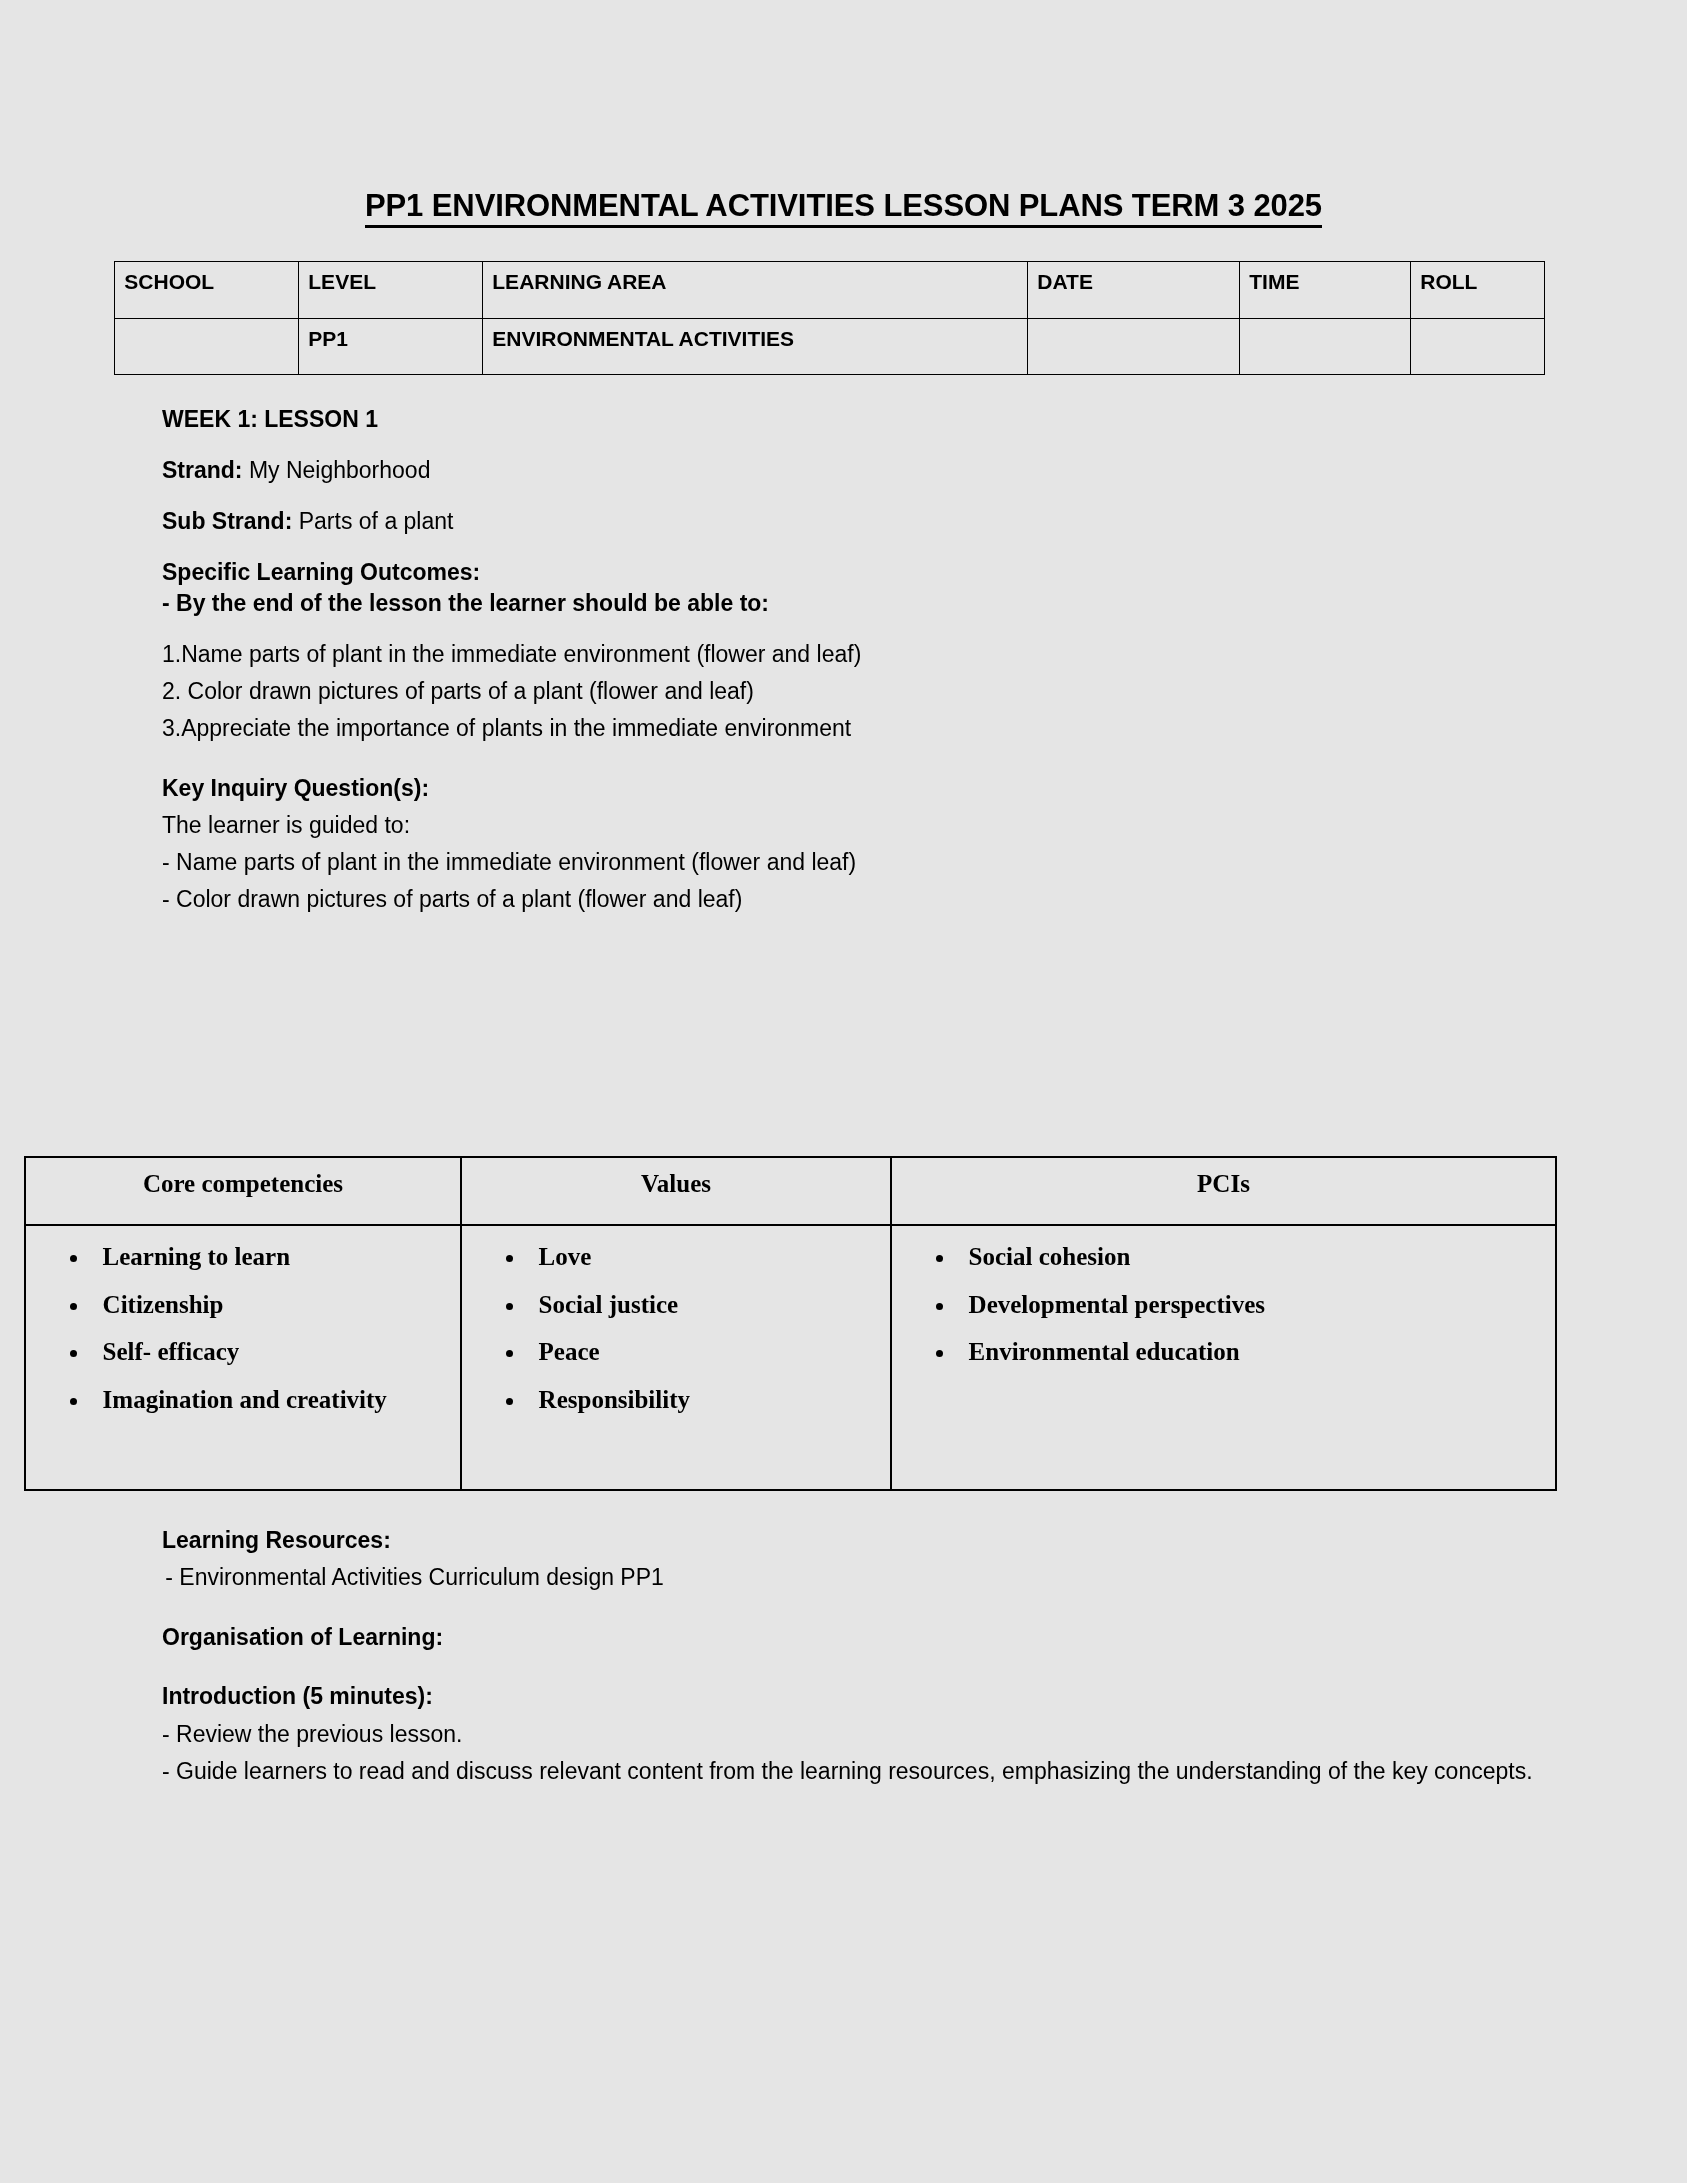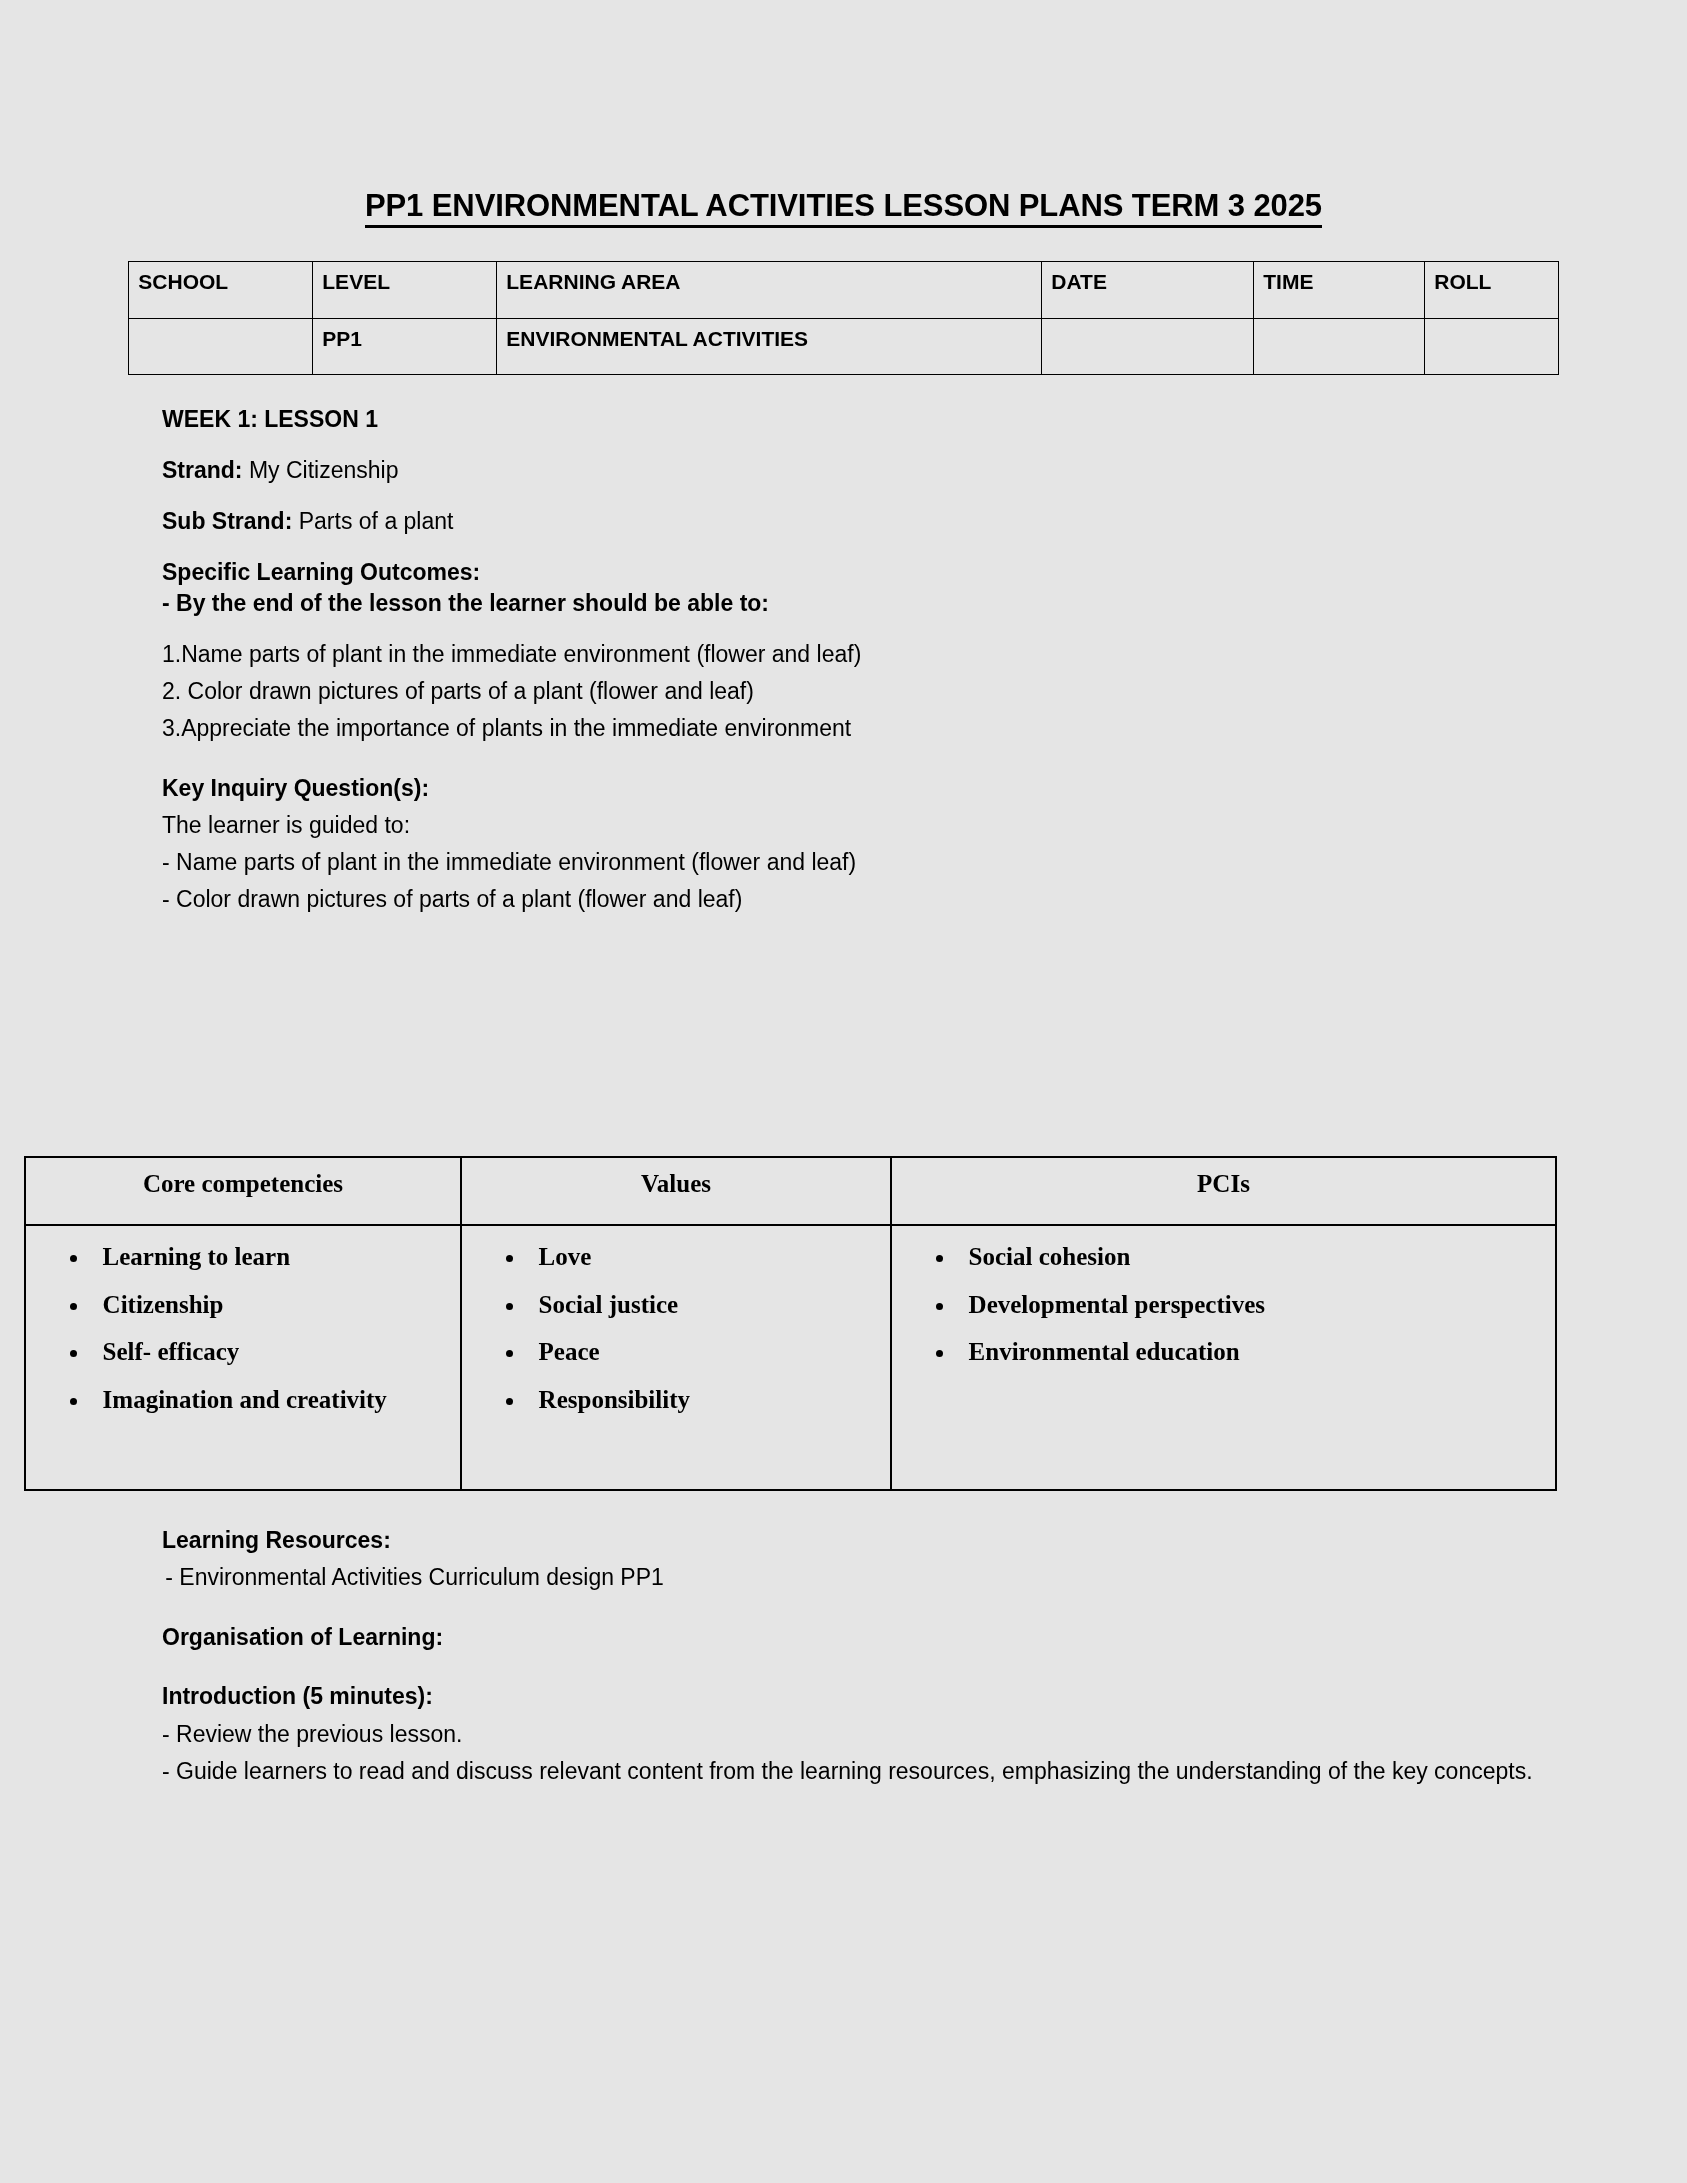--- a/index.html
+++ b/index.html
@@ -38,21 +38,21 @@
     line-height: 1.1;
   }
   .doc-title span {
     border-bottom: 3.3px solid #000;
     padding-bottom: 2px;
   }
 
   
   .header-table {
     position: absolute;
-    left: 128px;
+    left: 114px;
     top: 261px;
     width: 1429px;
     border-collapse: collapse;
     table-layout: fixed;
   }
   .header-table td {
     border: 1.3px solid #000;
     font-family: "Liberation Sans", sans-serif;
     font-size: 21px;
     font-weight: bold;
@@ -171,21 +171,21 @@
         <td class="col-time r2"></td>
         <td class="col-roll r2"></td>
       </tr>
     </tbody>
   </table>
 
   <div class="body-block">
 
     <p class="para b">WEEK 1: LESSON 1</p>
 
-    <p class="para"><span class="b">Strand:</span><span> My Citizenship</span></p>
+    <p class="para"><span class="b">Strand:</span><span> My Neighborhood</span></p>
 
     <p class="para"><span class="b">Sub Strand:</span><span> Parts of a plant</span></p>
 
     <p class="para nogap b">Specific Learning Outcomes:</p>
     <p class="para b">- By the end of the lesson the learner should be able to:</p>
 
     <p class="list-line">1.Name parts of plant in the immediate environment (flower and leaf)</p>
     <p class="list-line">2. Color drawn pictures of parts of a plant (flower and leaf)</p>
     <p class="list-line">3.Appreciate the importance of plants in the immediate environment</p>
 

